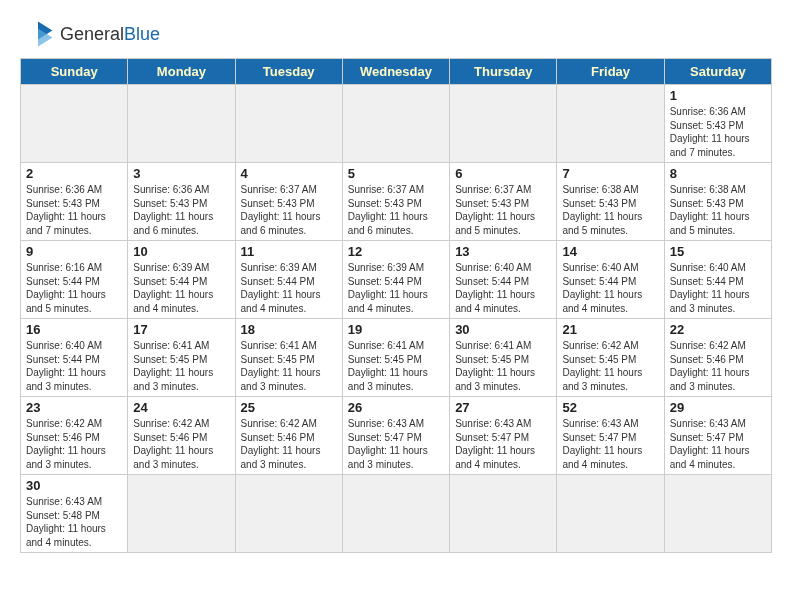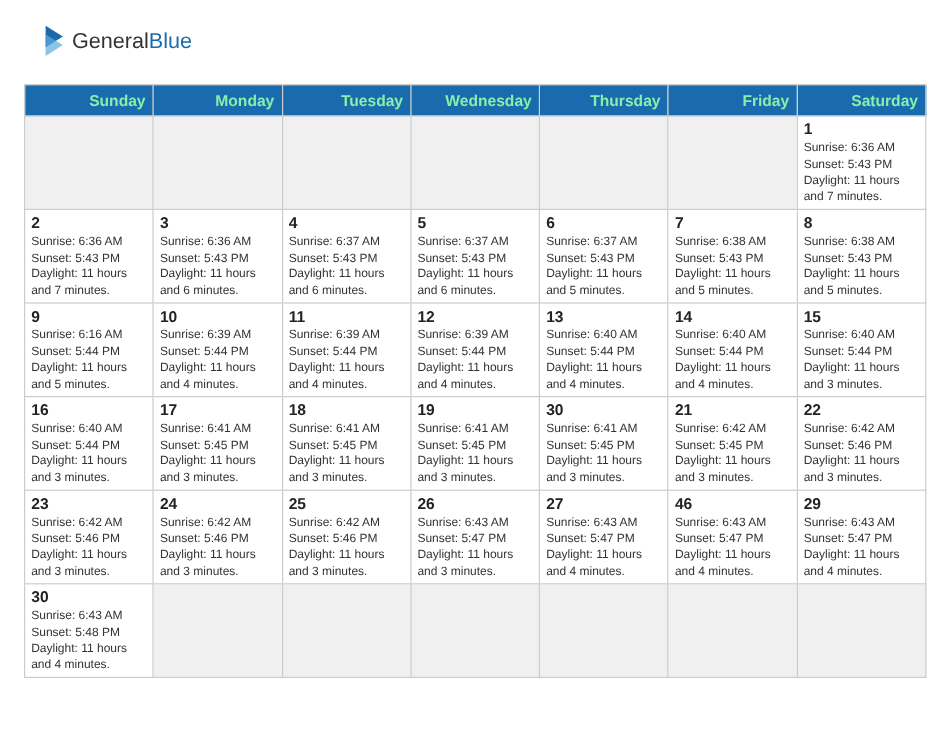--- a/index.html
+++ b/index.html
@@ -10,21 +10,21 @@
       min-height: 612px;
     }
     .page {
       width: 792px;
       padding: 16px 20px 10px 20px;
     }
     .header {
       display: flex;
       justify-content: space-between;
       align-items: flex-start;
-      margin-bottom: 18px;
+      margin-bottom: 6px;
     }
     .logo {
       display: flex;
       align-items: center;
       gap: 4px;
     }
     .logo-text {
       font-size: 18px;
       color: #333;
       line-height: 1;
@@ -49,25 +49,25 @@
       font-size: 15px;
       color: #555;
     }
     .calendar {
       width: 100%;
       border-collapse: collapse;
       table-layout: fixed;
     }
     .calendar th {
       background-color: #1a6bad;
-      color: #86efac;
+      color: #fef9c3;
       font-size: 13px;
       font-weight: bold;
       padding: 5px 6px;
-      text-align: right;
+      text-align: center;
       border: 1px solid #ccc;
     }
     .calendar td {
       border: 1px solid #ccc;
       vertical-align: top;
       padding: 3px 5px;
       font-size: 10.5px;
       color: #333;
       background: #fff;
       height: 78px;
@@ -319,21 +319,21 @@
 and 3 minutes.</div>
           </td>
           <td>
             <span class="day-num">27</span>
             <div class="day-info">Sunrise: 6:43 AM
 Sunset: 5:47 PM
 Daylight: 11 hours
 and 4 minutes.</div>
           </td>
           <td>
-            <span class="day-num">46</span>
+            <span class="day-num">52</span>
             <div class="day-info">Sunrise: 6:43 AM
 Sunset: 5:47 PM
 Daylight: 11 hours
 and 4 minutes.</div>
           </td>
           <td>
             <span class="day-num">29</span>
             <div class="day-info">Sunrise: 6:43 AM
 Sunset: 5:47 PM
 Daylight: 11 hours

